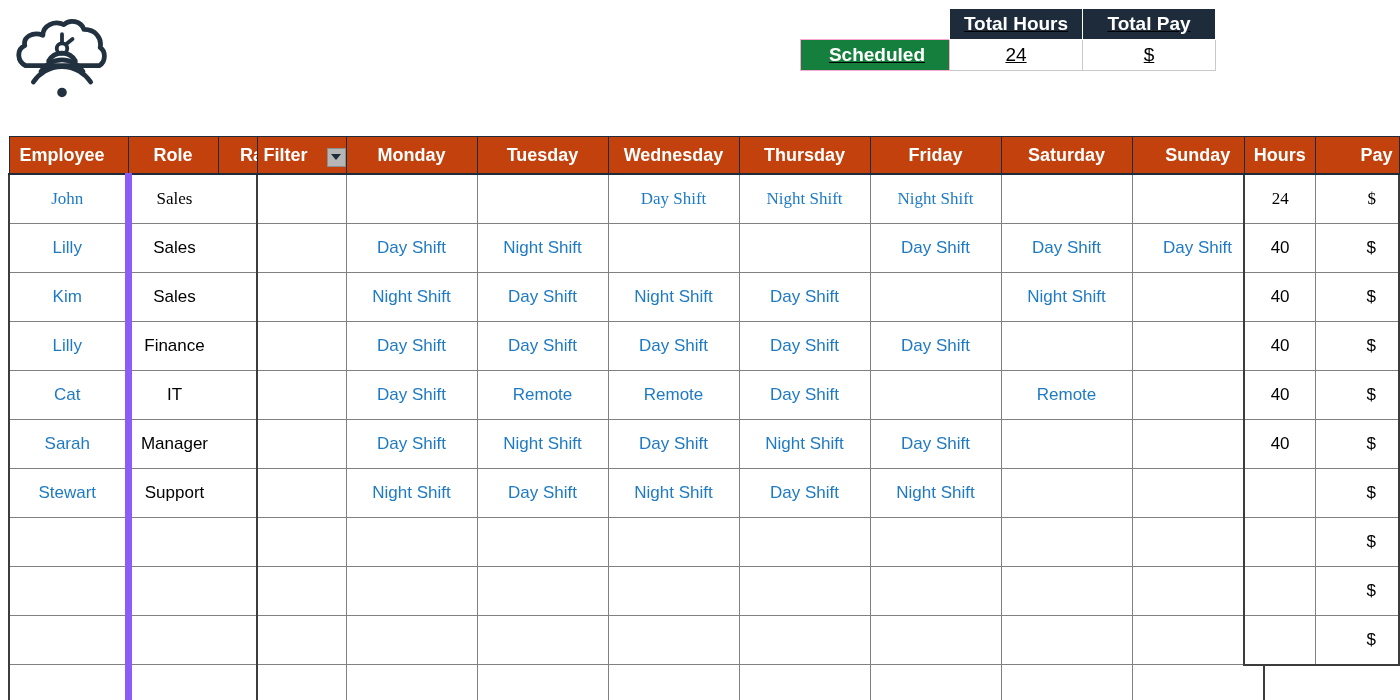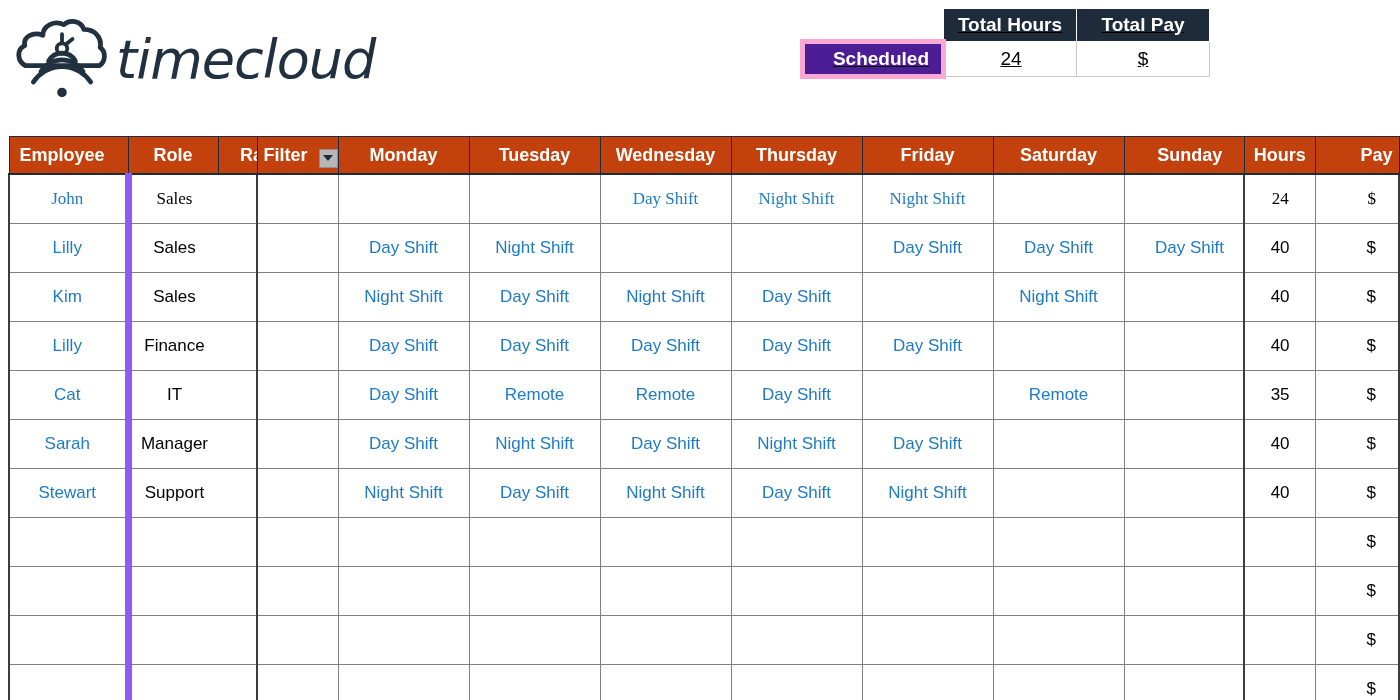--- a/index.html
+++ b/index.html
@@ -57,25 +57,25 @@
   }
   #summary .corner { width: 124px; background: #ffffff; border: none; }
   #summary .hdr {
     width: 132px;
     background: #1e2b3a;
     color: #ffffff;
     border: 1px solid #ffffff;
   }
   #summary .rowlbl {
     width: 124px;
-    background: #4c1d95;
+    background: #15803d;
     color: #ffffff;
     text-align: right;
-    padding-right: 12px;
-    border: 5px solid #f9a8d4;
+    padding-right: 24px;
+    border: 1px solid #f9a8d4;
   }
   #summary .val {
     background: #ffffff;
     color: #000000;
     font-weight: 400;
     border: 1px solid #c9c9c9;
   }
   #summary tr.first-data .val { border-top: 1px solid #1e2b3a; }
   #summary tr.last-data .val { border-bottom: 2px solid #1e2b3a; }
 
@@ -125,21 +125,21 @@
 
   
   #week-table { left: 256px; top: 136px; }
   #week-table .c-filter { width: 70px; }
   #week-table .c-day { width: 130px; }
   #week-table thead th.c-filter { text-align: left; padding-left: 6px; position: relative; }
   #week-table tbody td { border-color: #808080; }
   #week-table tbody td.c-filter { border-left: 2px solid #3c3c3c; }
   #week-table tbody td.c-sunday { border-right: 2px solid #3c3c3c; }
 
-  .filter-wrap { display: inline-flex; align-items: center; gap: 11px; }
+  .filter-wrap { display: inline-flex; gap: 19px; }
   .caret-box {
     width: 17px; height: 17px;
     background: #b6b6b6;
     border: 1px solid #8e8e8e;
     display: inline-flex;
     align-items: center;
     justify-content: center;
     position: relative;
     top: 3px;
   }
@@ -167,21 +167,20 @@
     <path d="M30 18 C30 8, 42 2, 52 7 C58 1, 70 3, 73 12 C85 12, 92 21, 90 31
              C96 35, 96 46, 89 50 L12 50 C3 46, 2 33, 11 29 C9 20, 19 14, 30 18 Z" fill="none" stroke="#22313f" stroke-width="5" stroke-linejoin="round"></path>
     <line x1="50" y1="17" x2="50" y2="31" stroke="#22313f" stroke-width="4" stroke-linecap="round"></line>
     <line x1="50" y1="31" x2="61" y2="22" stroke="#22313f" stroke-width="4" stroke-linecap="round"></line>
     <circle cx="50" cy="32" r="5.5" fill="#ffffff" stroke="#22313f" stroke-width="4"></circle>
     <path d="M36 45 A16 16 0 0 1 64 45" fill="none" stroke="#22313f" stroke-width="5" stroke-linecap="round"></path>
     <path d="M28 56 A26 26 0 0 1 72 56" fill="none" stroke="#22313f" stroke-width="5" stroke-linecap="round"></path>
     <path d="M20 67 A36 36 0 0 1 80 67" fill="none" stroke="#22313f" stroke-width="5" stroke-linecap="round"></path>
     <circle cx="50" cy="78" r="5" fill="#22313f"></circle>
   </svg>
-  <div id="logo-word">timecloud</div>
 </div>
 
 <table id="summary">
   <thead>
     <tr>
       <th class="corner"></th>
       <th class="hdr">Total Hours</th>
       <th class="hdr">Total Pay</th>
     </tr>
   </thead>
@@ -411,24 +410,20 @@
       </tr>
       <tr>
         <td class="c-hours">40</td>
         <td class="c-pay dollar">$</td>
       </tr>
       <tr>
         <td class="c-hours">40</td>
         <td class="c-pay dollar">$</td>
       </tr>
       <tr>
-        <td class="c-hours">35</td>
-        <td class="c-pay dollar">$</td>
-      </tr>
-      <tr>
         <td class="c-hours">40</td>
         <td class="c-pay dollar">$</td>
       </tr>
       <tr>
         <td class="c-hours">40</td>
         <td class="c-pay dollar">$</td>
       </tr>
       <tr>
         <td class="c-hours"></td>
         <td class="c-pay dollar">$</td>

